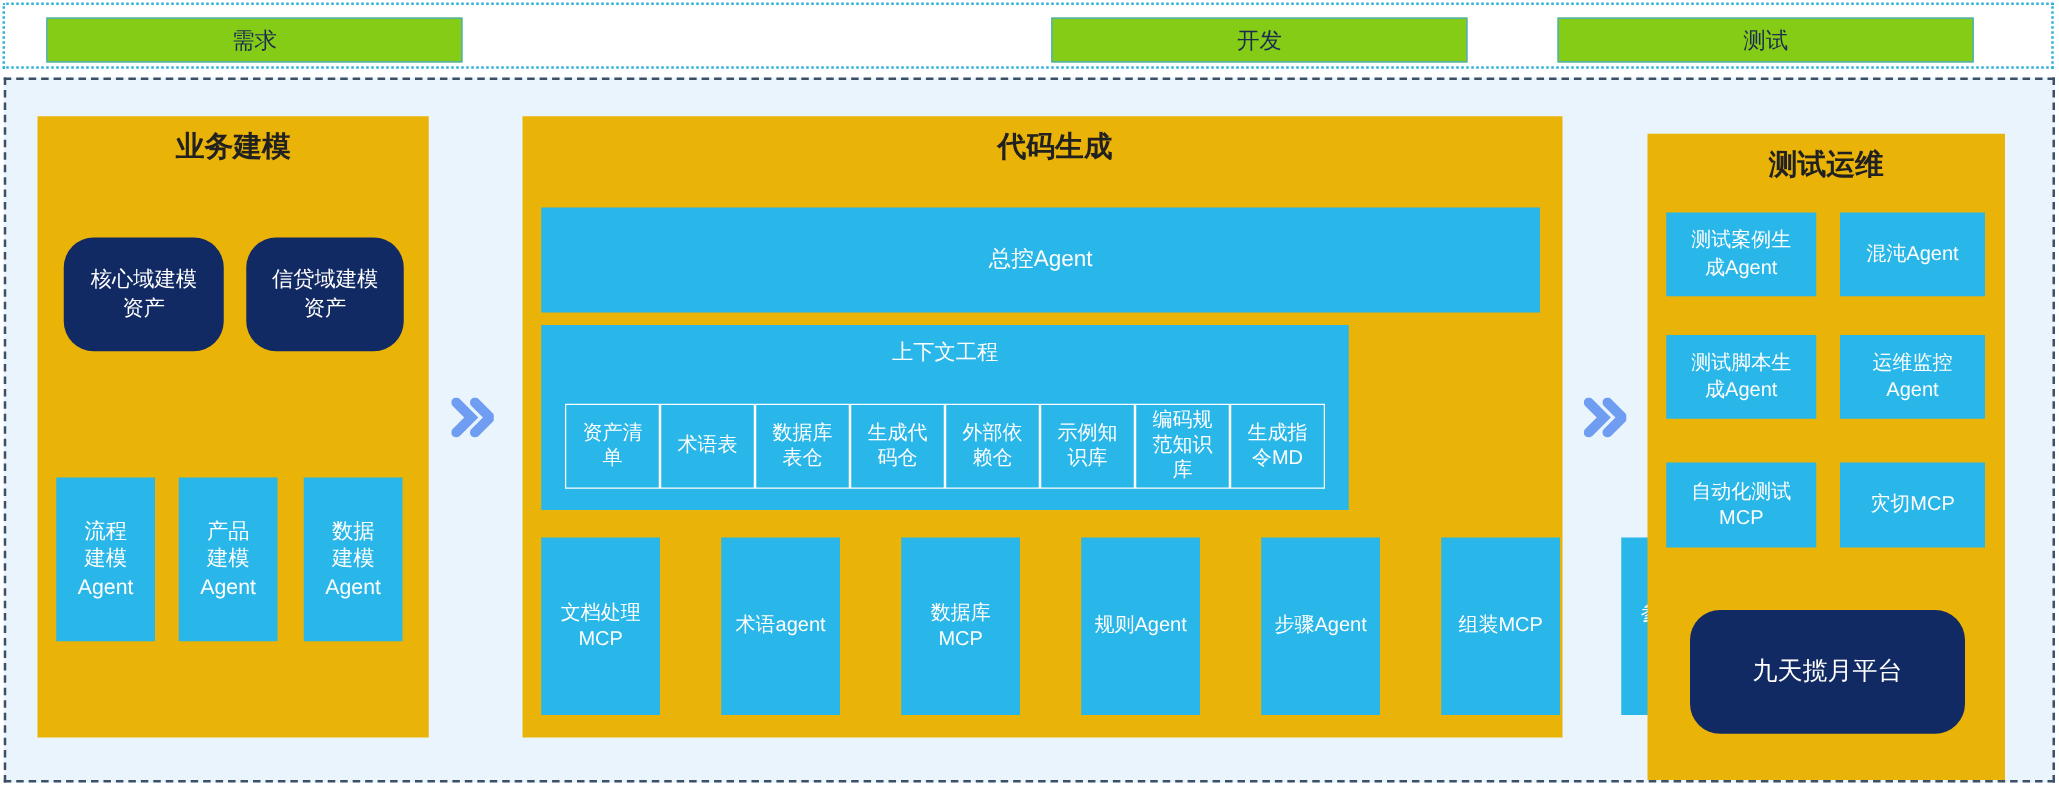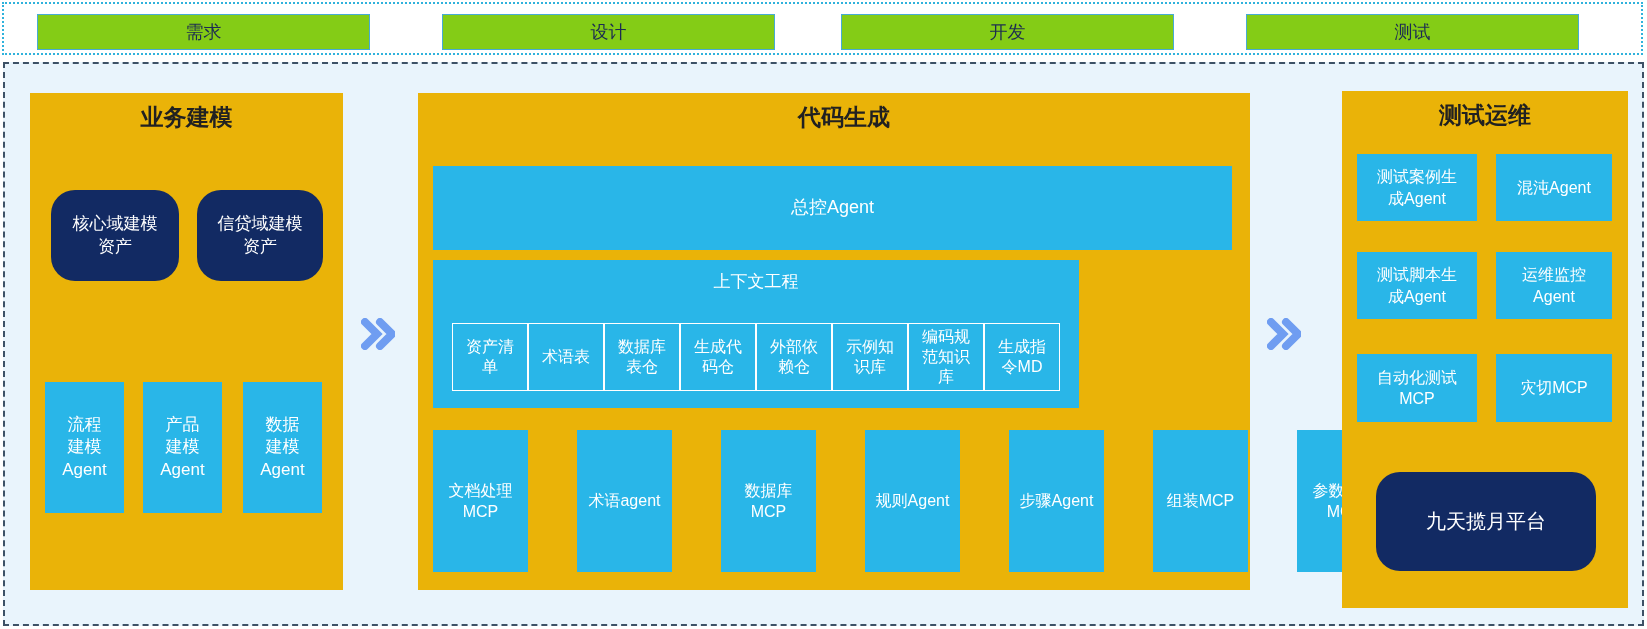--- a/index.html
+++ b/index.html
@@ -22,21 +22,21 @@
   .stage-1 { left: 33px; } .stage-2 { left: 438px; }
   .stage-3 { left: 837px; } .stage-4 { left: 1242px; text-align: center; }
   
   .main {
     position: absolute; left: 3px; top: 62px; width: 1641px; height: 564px;
     border: 2px dashed #3d5166; background: #e9f4fc;
   }
   .panel { position: absolute; background: #eab308; }
   .panel-left  { left: 25px;   top: 29px; width: 313px; height: 497px; }
   .panel-mid   { left: 413px;  top: 29px; width: 832px; height: 497px; padding-left: 20px; }
-  .panel-right { left: 1313px; top: 27px; width: 286px; height: 517px; margin-left: 24px; }
+  .panel-right { left: 1313px; top: 43px; width: 286px; height: 517px; }
   .panel-title {
     text-align: center; padding-top: 9px;
     font-size: 23px; font-weight: bold; color: #212121;
   }
   
   .box {
     position: absolute; display: flex; align-items: center; justify-content: center;
     text-align: center; color: #ffffff; line-height: 1.32;
   }
   .cyan { background: #29b6e8; }
@@ -77,21 +77,20 @@
   .chevron { position: absolute; top: 254px; width: 34px; height: 32px; }
   .chevron-1 { left: 356px; } .chevron-2 { left: 1262px; }
 </style>
 </head>
 <body>
 
 <div class="canvas">
 
   <div class="top-strip">
     <div class="stage-box stage-1">需求</div>
-    <div class="stage-box stage-2">设计</div>
     <div class="stage-box stage-3">开发</div>
     <div class="stage-box stage-4">测试</div>
   </div>
 
   <div class="main">
 
     <div class="panel panel-left">
       <div class="panel-title">业务建模</div>
       <div class="box navy asset-box asset-1">核心域建模资产</div>
       <div class="box navy asset-box asset-2">信贷域建模资产</div>

